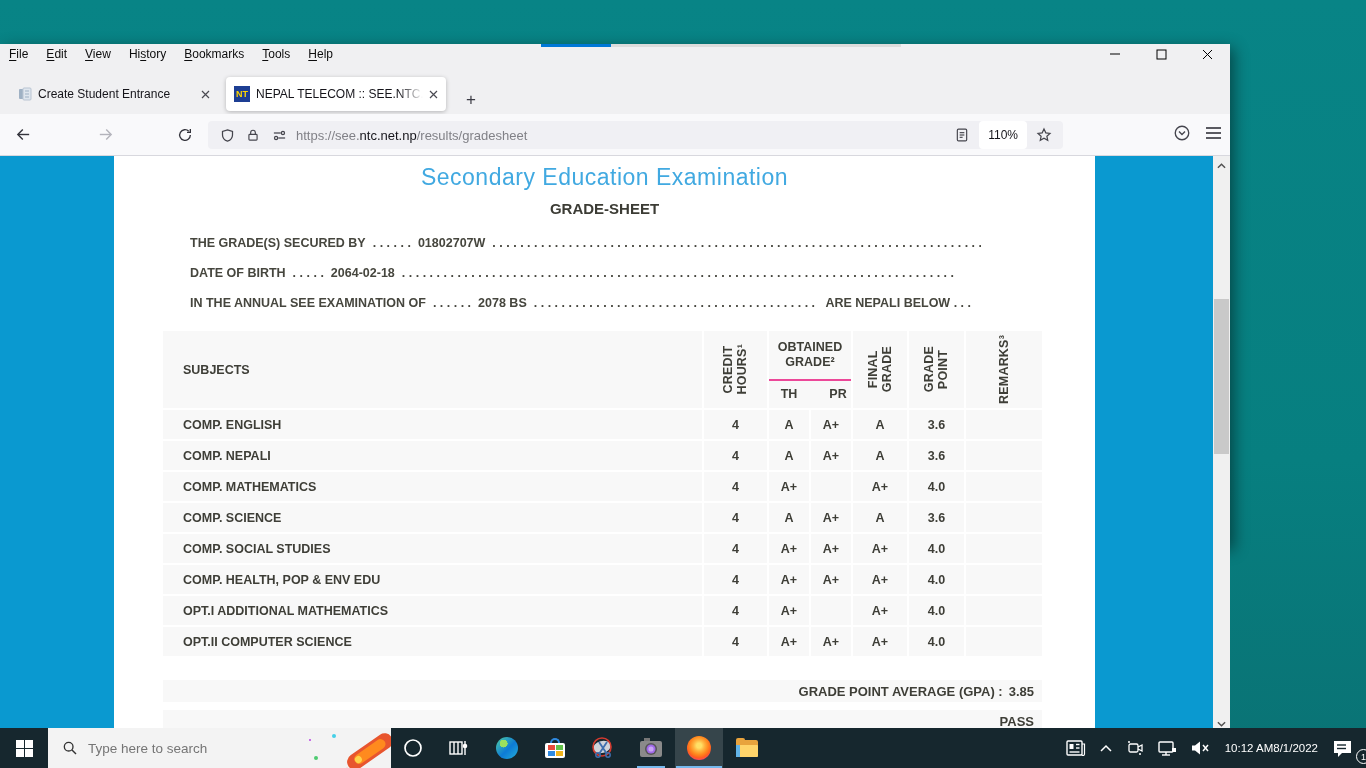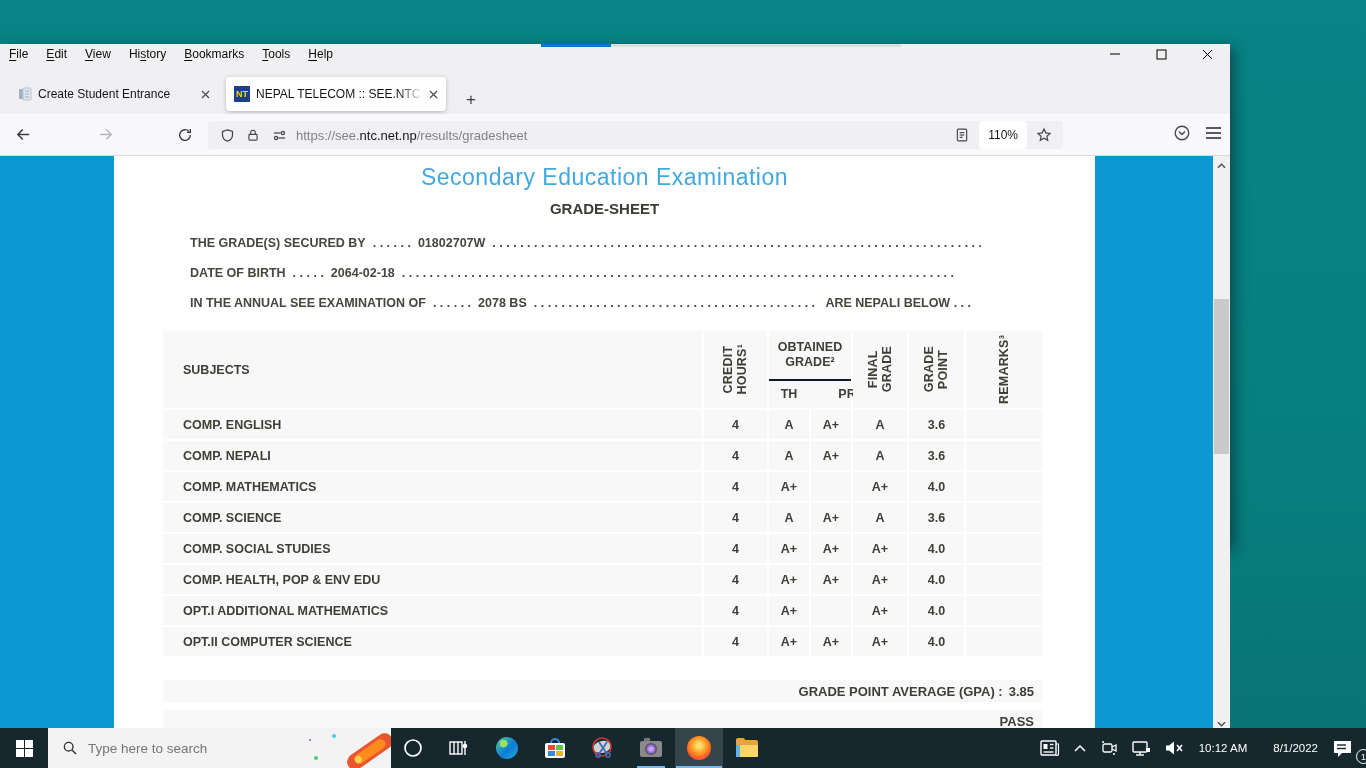--- a/index.html
+++ b/index.html
@@ -49,21 +49,21 @@
 
   .gtable { position:absolute; left:49px; top:175px; width:879px; font-size:12.5px; font-weight:bold; color:#3e3e37; }
   .grow { display:grid; grid-template-columns:539px 63px 40px 40px 54px 55px 76px; column-gap:2px; margin-bottom:2px; }
   .grow > div { background:#f8f8f8; }
   .ghead { height:77px; }
   .cell-subjects { display:flex; align-items:center; padding-left:20px; }
   .vcell { display:flex; align-items:center; justify-content:center; }
   .vtext { writing-mode:vertical-rl; transform:rotate(180deg); white-space:pre; text-align:center; line-height:1.15; letter-spacing:.2px; }
   .obtained-cell { grid-column:3 / 5; display:flex; flex-direction:column; }
   .obtained-top { height:48px; display:flex; align-items:center; justify-content:center; white-space:pre-line; text-align:center; line-height:1.2; }
-  .obtained-sub { height:27px; border-top:2px solid #0f172a; display:grid; grid-template-columns:40px 40px; column-gap:18px; }
+  .obtained-sub { height:27px; border-top:2px solid #ec4899; display:grid; grid-template-columns:40px 40px; column-gap:9px; }
   .obtained-sub div { display:flex; align-items:center; justify-content:center; }
   .drow { height:29px; }
   .drow > div { display:flex; align-items:center; justify-content:center; }
   .drow .cell-subject { justify-content:flex-start; padding-left:20px; }
   .footer-band { position:absolute; left:49px; width:879px; height:22px; background:#f8f8f8; display:flex; align-items:center; justify-content:flex-end; padding-right:8px; font-size:13px; font-weight:bold; color:#3e3e37; }
   .band-gpa { top:524px; } .band-pass { top:554px; }
   .band-gpa span { margin-left:6px; }
 
   .scrollbar { position:absolute; right:0; top:0; width:17px; height:578px; background:#f0f0f0; }
   .scroll-thumb { position:absolute; left:1px; top:143px; width:15px; height:155px; background:#c9c9c9; }
@@ -77,21 +77,21 @@
   .searchbox { width:343px; background:#f3f3f3; display:flex; align-items:center; position:relative; overflow:hidden; }
   .searchbox input { border:0; outline:0; background:transparent; font-size:13.5px; color:#333; width:180px; font-family:"Liberation Sans",sans-serif; }
   .search-art { position:absolute; right:0; top:0; width:95px; height:40px; }
   .cortana { width:44px; } .taskview { width:48px; }
   .app-cell { width:48px; position:relative; }
   .app-active { background:rgba(255,255,255,.14); }
   .underline { position:absolute; bottom:0; left:50%; transform:translateX(-50%); height:2px; background:#76b9ed; }
   .ul-full { width:46px; } .ul-short { width:28px; }
   .tray { margin-left:auto; display:flex; align-items:center; }
   .tray-btn { padding:0 7px; height:40px; display:flex; align-items:center; justify-content:center; }
-  .clock { text-align:right; font-size:11.5px; line-height:14px; padding:0 8px;gap:26px; }
+  .clock { text-align:right; font-size:11.5px; line-height:14px; padding:0 8px; }
   .badge { position:absolute; right:-5px; bottom:4px; width:15px; height:15px; border-radius:50%; background:#16272e; border:1px solid #fff; color:#fff; font-size:9px; display:flex; align-items:center; justify-content:center; }
 </style>
 </head>
 <body>
 
 <div class="desktop">
 
   <div class="browser">
     <div class="loadbar-blue"></div>
     <div class="loadbar-gray"></div>

